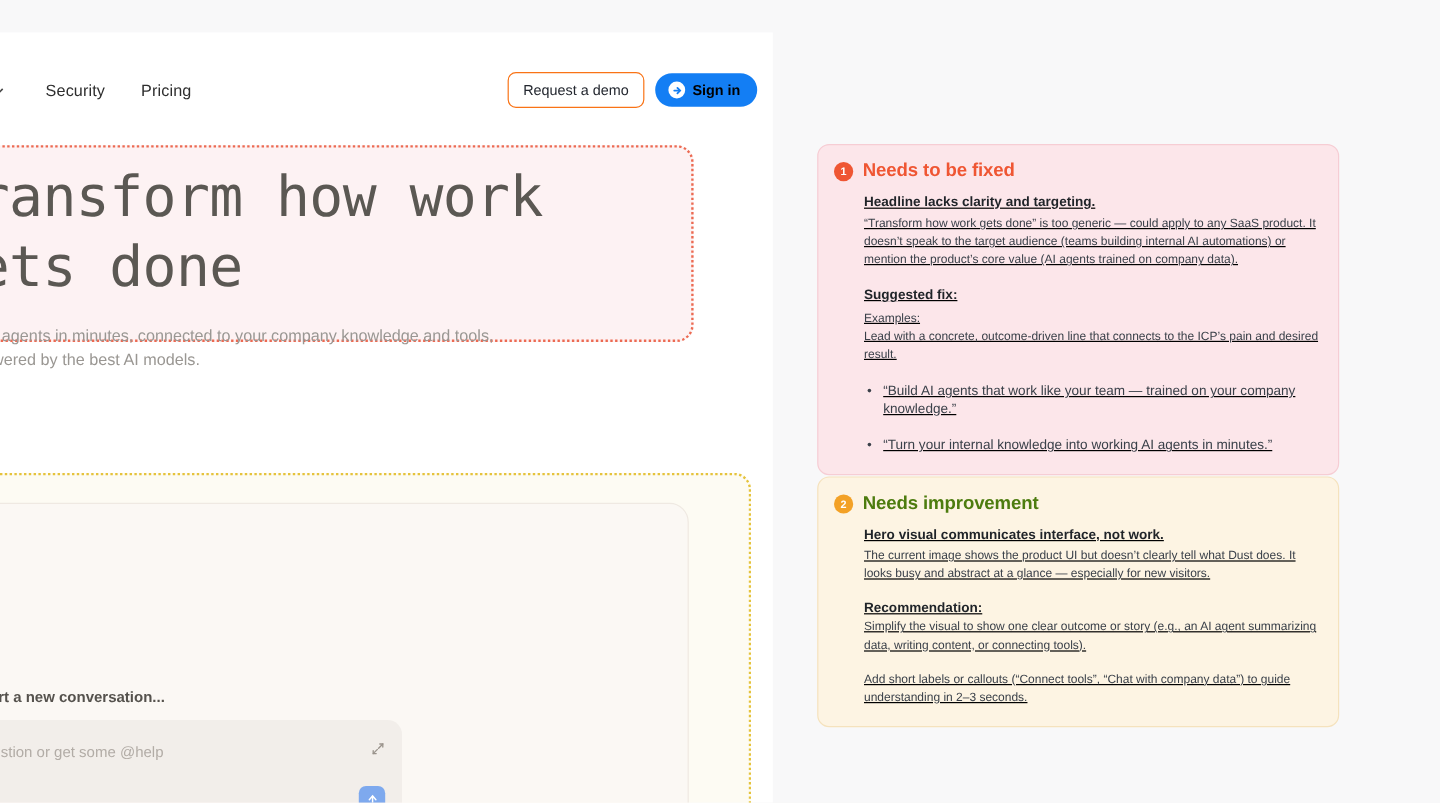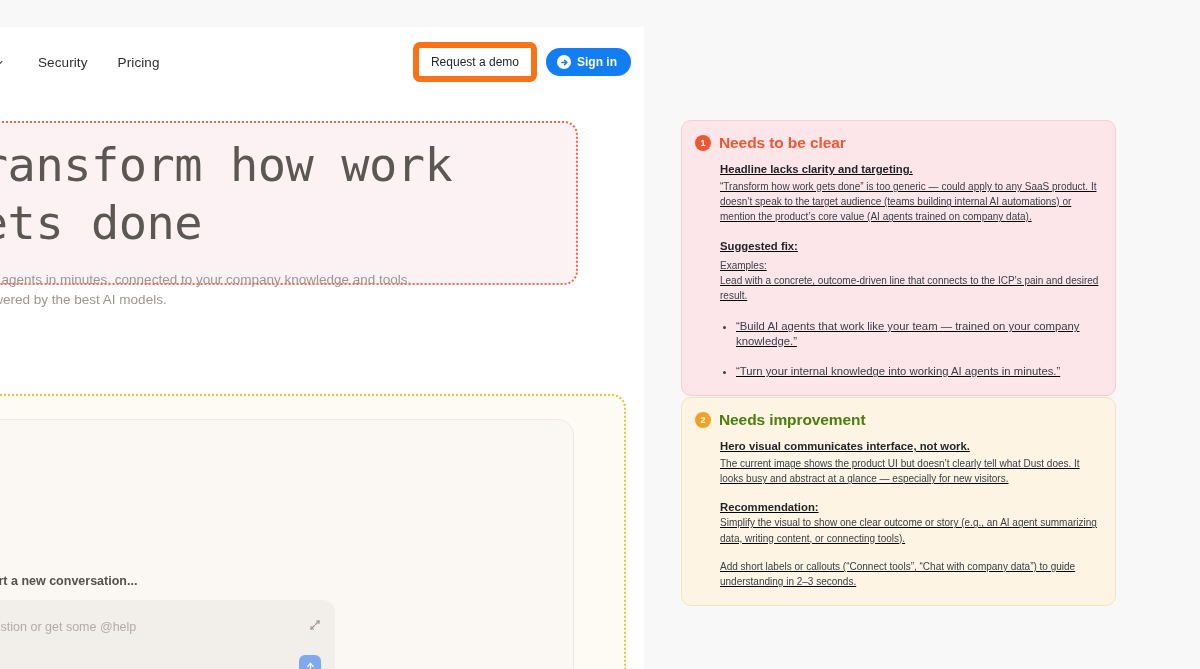--- a/index.html
+++ b/index.html
@@ -14,42 +14,42 @@
   
   .page-canvas {
     position: absolute; left: 0; top: 27px;
     width: 644px; height: 642px;
     background: #ffffff;
     overflow: hidden;
   }
 
   
   .nav {
-    position: absolute; left: 0; top: 11px;
+    position: absolute; left: 0; top: 24px;
     width: 644px; height: 48px;
     display: flex; align-items: center;
   }
   .nav-left { display: flex; align-items: center; gap: 30px; margin-left: -6px; }
   .nav-chevron { width: 14px; color: #4a4a4a; display: flex; align-items: center; }
   .nav-link {
     font-size: 13.5px; color: #2e2e2e; letter-spacing: .1px;
     white-space: nowrap; cursor: pointer;
   }
   .nav-right {
     position: absolute; right: 13px; top: 50%; transform: translateY(-50%);
     display: flex; align-items: center; gap: 9px;
   }
   .btn-demo {
     font-size: 12px; color: #23272f; background: #fff;
-    border: 6px solid #f97316; border-radius: 7px;
+    border: 1px solid #f97316; border-radius: 7px;
     padding: 7px 12px; white-space: nowrap; cursor: pointer;
   }
   .btn-signin {
     display: flex; align-items: center; gap: 6px;
-    font-size: 12px; font-weight: 600; color: #fef9c3;
+    font-size: 12px; font-weight: 600; color: #000000;
     background: #137ef4; border-radius: 17px;
     padding: 7px 14px 7px 11px; white-space: nowrap; cursor: pointer; text-align: right;
   }
   .signin-icon {
     width: 14px; height: 14px; border-radius: 50%;
     background: #fff; display: flex; align-items: center; justify-content: center;
     flex: 0 0 auto;
   }
 
   
@@ -221,21 +221,21 @@
       </div>
 
     </div>
   </div>
 
   <div class="cards">
 
     <div class="card red" style="position:absolute; top:120px; left:0; width:435px;">
       <div class="card-head">
         <span class="badge red">1</span>
-        <span class="card-title red">Needs to be clear</span>
+        <span class="card-title red">Needs to be fixed</span>
       </div>
       <div class="body-wrap">
         <div class="lead">Headline lacks clarity and targeting.</div>
         <div class="para">“Transform how work gets done” is too generic — could apply to any SaaS product. It doesn’t speak to the target audience (teams building internal AI automations) or mention the product’s core value (AI agents trained on company data).</div>
         <div class="gap"></div>
         <div class="sub">Suggested fix:</div>
         <div class="para" style="margin-top:4px;">Examples:</div>
         <div class="para">Lead with a concrete, outcome-driven line that connects to the ICP’s pain and desired result.</div>
         <ul class="examples">
           <li>“Build AI agents that work like your team — trained on your company knowledge.”</li>

